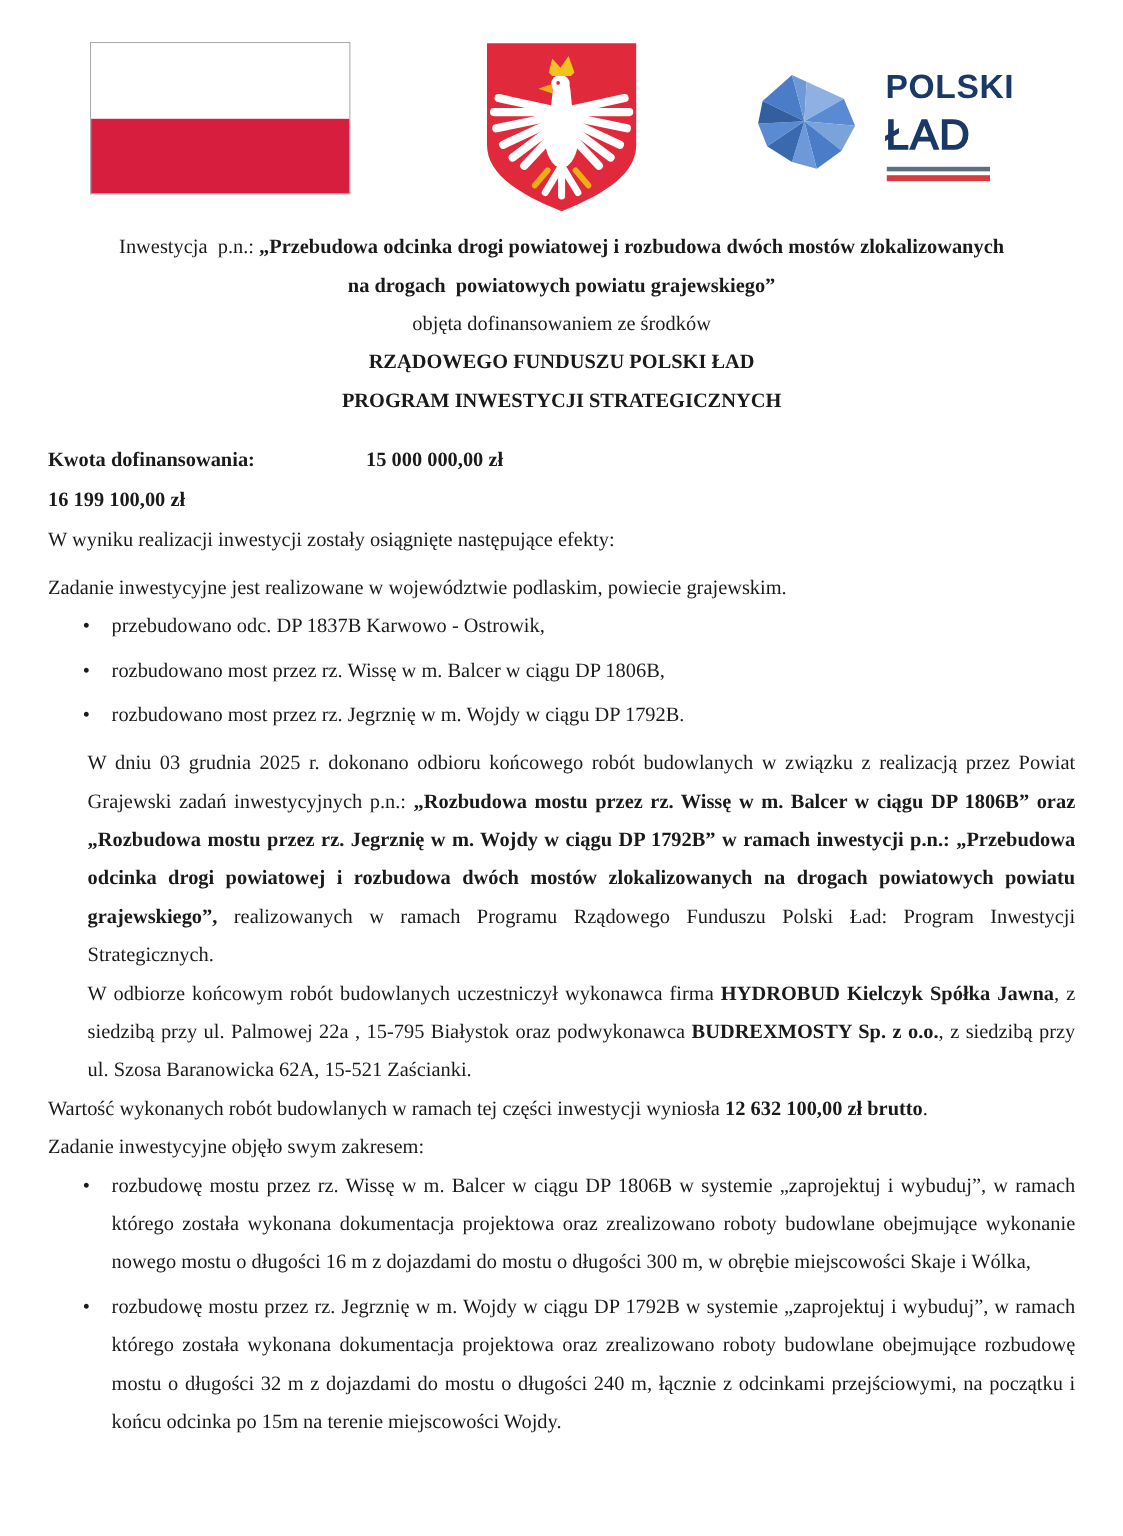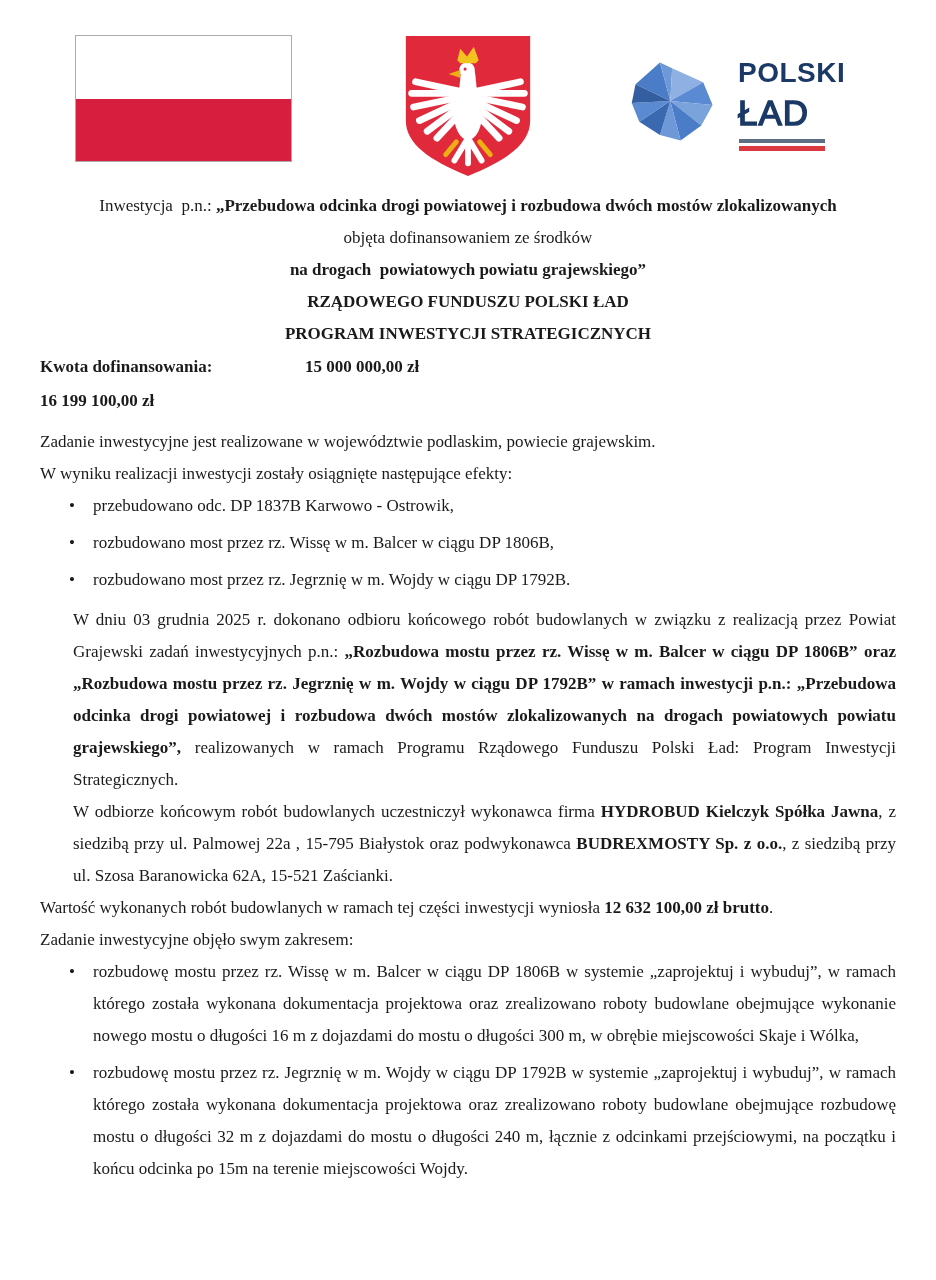--- a/index.html
+++ b/index.html
@@ -30,21 +30,21 @@
   .pl-stripe-top{height:4px;background:#5D6F82;}
   .pl-stripe-gap{height:3px;background:#FFFFFF;}
   .pl-stripe-bottom{height:5px;background:#DA3A3F;}
   
   .content{padding:0 40px;}
   .title-block{margin-top:10px;}
   .title-line{
     text-align:center;font-size:17px;line-height:32px;white-space:pre-wrap;
   }
   .b{font-weight:700;}
-  .finance{}
+  .finance{margin-top:16px;}
   .finance-row{display:flex;line-height:34px;font-size:17px;font-weight:700;}
   .finance-label{width:265px;}
   .para{font-size:17px;line-height:32px;margin:0;}
   .mt{margin-top:8px;}
   .just{text-align:justify;margin-left:33px;}
   ul.doclist{list-style:none;margin:0 0 0 0;padding:0;}
   ul.doclist li{
     position:relative;padding-left:53px;font-size:17px;line-height:32px;margin-bottom:5px;
   }
   ul.doclist li::before{
@@ -119,38 +119,38 @@
         <div class="pl-stripe-gap"></div>
         <div class="pl-stripe-bottom"></div>
       </div>
     </div>
   </div>
 
   <div class="content">
 
     <div class="title-block">
       <div class="title-line"><span>Inwestycja  p.n.: </span><span class="b">„Przebudowa odcinka drogi powiatowej i rozbudowa dwóch mostów zlokalizowanych</span></div>
+      <div class="title-line b">na drogach  powiatowych powiatu grajewskiego”</div>
       <div class="title-line">objęta dofinansowaniem ze środków</div>
-      <div class="title-line b">na drogach  powiatowych powiatu grajewskiego”</div>
       <div class="title-line b">RZĄDOWEGO FUNDUSZU POLSKI ŁAD</div>
       <div class="title-line b">PROGRAM INWESTYCJI STRATEGICZNYCH</div>
     </div>
 
     <div class="finance">
       <div class="finance-row">
         <div class="finance-label">Kwota dofinansowania:</div>
         <div class="finance-value">15 000 000,00 zł</div>
       </div>
       <div class="finance-row">
         <div class="finance-value">16 199 100,00 zł</div>
       </div>
     </div>
 
+    <p class="para">W wyniku realizacji inwestycji zostały osiągnięte następujące efekty:</p>
     <p class="para mt">Zadanie inwestycyjne jest realizowane w województwie podlaskim, powiecie grajewskim.</p>
-    <p class="para">W wyniku realizacji inwestycji zostały osiągnięte następujące efekty:</p>
 
     <ul class="doclist">
       <li>przebudowano odc. DP 1837B Karwowo - Ostrowik,</li>
       <li>rozbudowano most przez rz. Wissę w m. Balcer w ciągu DP 1806B,</li>
       <li>rozbudowano most przez rz. Jegrznię w m. Wojdy w ciągu DP 1792B.</li>
     </ul>
 
     <p class="para just mt"><span>W dniu 03 grudnia 2025 r. dokonano odbioru końcowego robót budowlanych w związku z realizacją przez Powiat Grajewski zadań inwestycyjnych p.n.: </span><span class="b">„Rozbudowa mostu przez rz. Wissę w m. Balcer w ciągu DP 1806B” oraz „Rozbudowa mostu przez rz. Jegrznię w m. Wojdy w ciągu DP 1792B” w ramach inwestycji p.n.: „Przebudowa odcinka drogi powiatowej i rozbudowa dwóch mostów zlokalizowanych na drogach powiatowych powiatu grajewskiego”,</span><span> realizowanych w ramach Programu Rządowego Funduszu Polski Ład: Program Inwestycji Strategicznych.</span></p>
 
     <p class="para just"><span>W odbiorze końcowym robót budowlanych uczestniczył wykonawca firma </span><span class="b">HYDROBUD Kielczyk Spółka Jawna</span><span>, z siedzibą przy ul. Palmowej 22a , 15-795 Białystok oraz podwykonawca </span><span class="b">BUDREXMOSTY Sp. z o.o.</span><span>, z siedzibą przy ul. Szosa Baranowicka 62A, 15-521 Zaścianki.</span></p>

